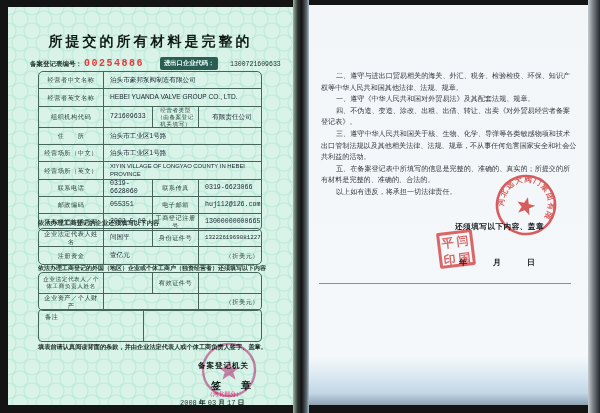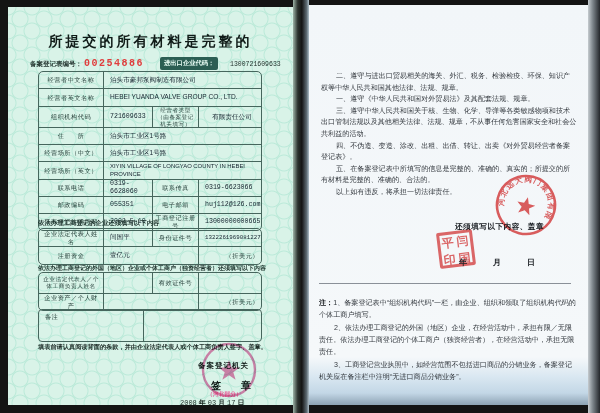--- a/index.html
+++ b/index.html
@@ -197,22 +197,22 @@
     </svg>
   </div>
 
   <div class="spine"></div>
 
   <div class="right-page">
 
     <div class="rp-body">
       <p>二、遵守与进出口贸易相关的海关、外汇、税务、检验检疫、环保、知识产权等中华人民共和国其他法律、法规、规章。</p>
       <p>一、遵守《中华人民共和国对外贸易法》及其配套法规、规章。</p>
+      <p>四、不伪造、变造、涂改、出租、出借、转让、出卖《对外贸易经营者备案登记表》。</p>
       <p>三、遵守中华人民共和国关于核、生物、化学、导弹等各类敏感物项和技术出口管制法规以及其他相关法律、法规、规章，不从事任何危害国家安全和社会公共利益的活动。</p>
-      <p>四、不伪造、变造、涂改、出租、出借、转让、出卖《对外贸易经营者备案登记表》。</p>
       <p>五、在备案登记表中所填写的信息是完整的、准确的、真实的；所提交的所有材料是完整的、准确的、合法的。</p>
       <p>以上如有违反，将承担一切法律责任。</p>
     </div>
 
     <div class="rp-sign">还须填写以下内容、盖章</div>
 
     <div class="sq-seal">
       <span>平</span>
       <span>闫</span>
       <span>印</span>
@@ -231,21 +231,16 @@
     </svg>
 
     <div class="rp-ymd">
       <span>年</span>
       <span>月</span>
       <span>日</span>
     </div>
 
     <div class="rp-line"></div>
 
-    <div class="rp-notes">
-      <p class="first"><span class="nlab">注：</span><span>1、备案登记表中“组织机构代码”一栏，由企业、组织和领取了组织机构代码的个体工商户填写。</span></p>
-      <p>2、依法办理工商登记的外国（地区）企业，在经营活动中，承担有限／无限责任。依法办理工商登记的个体工商户（独资经营者），在经营活动中，承担无限责任。</p>
-      <p>3、工商登记营业执照中，如经营范围不包括进口商品的分销业务，备案登记机关应在备注栏中注明“无进口商品分销业务”。</p>
-    </div>
   </div>
 
   <div class="right-edge"></div>
 </div>
 
 </body></html>

